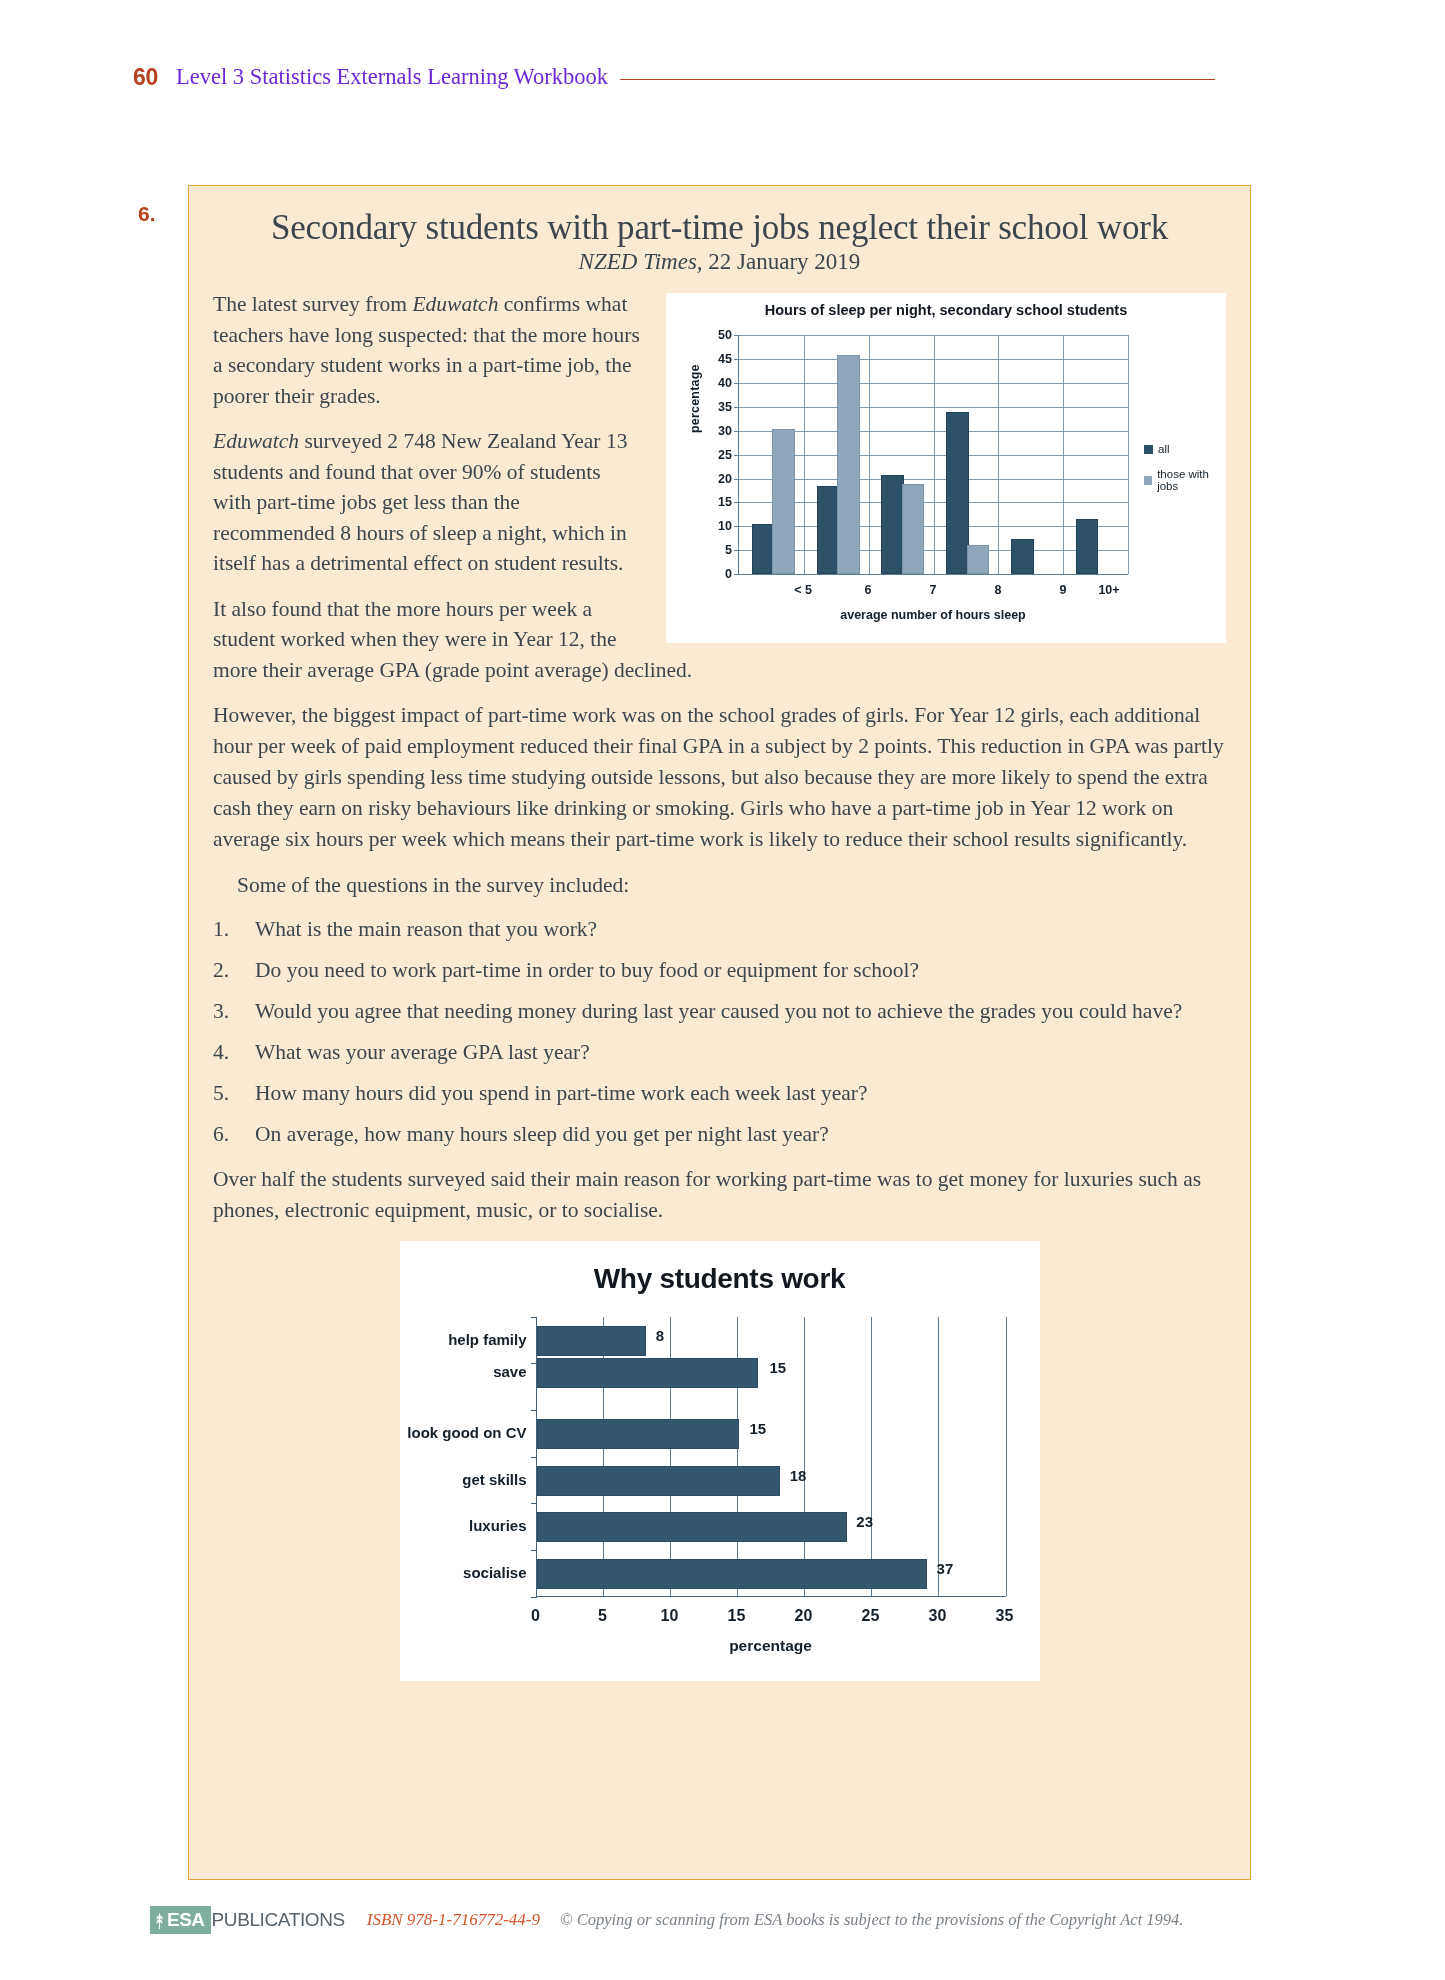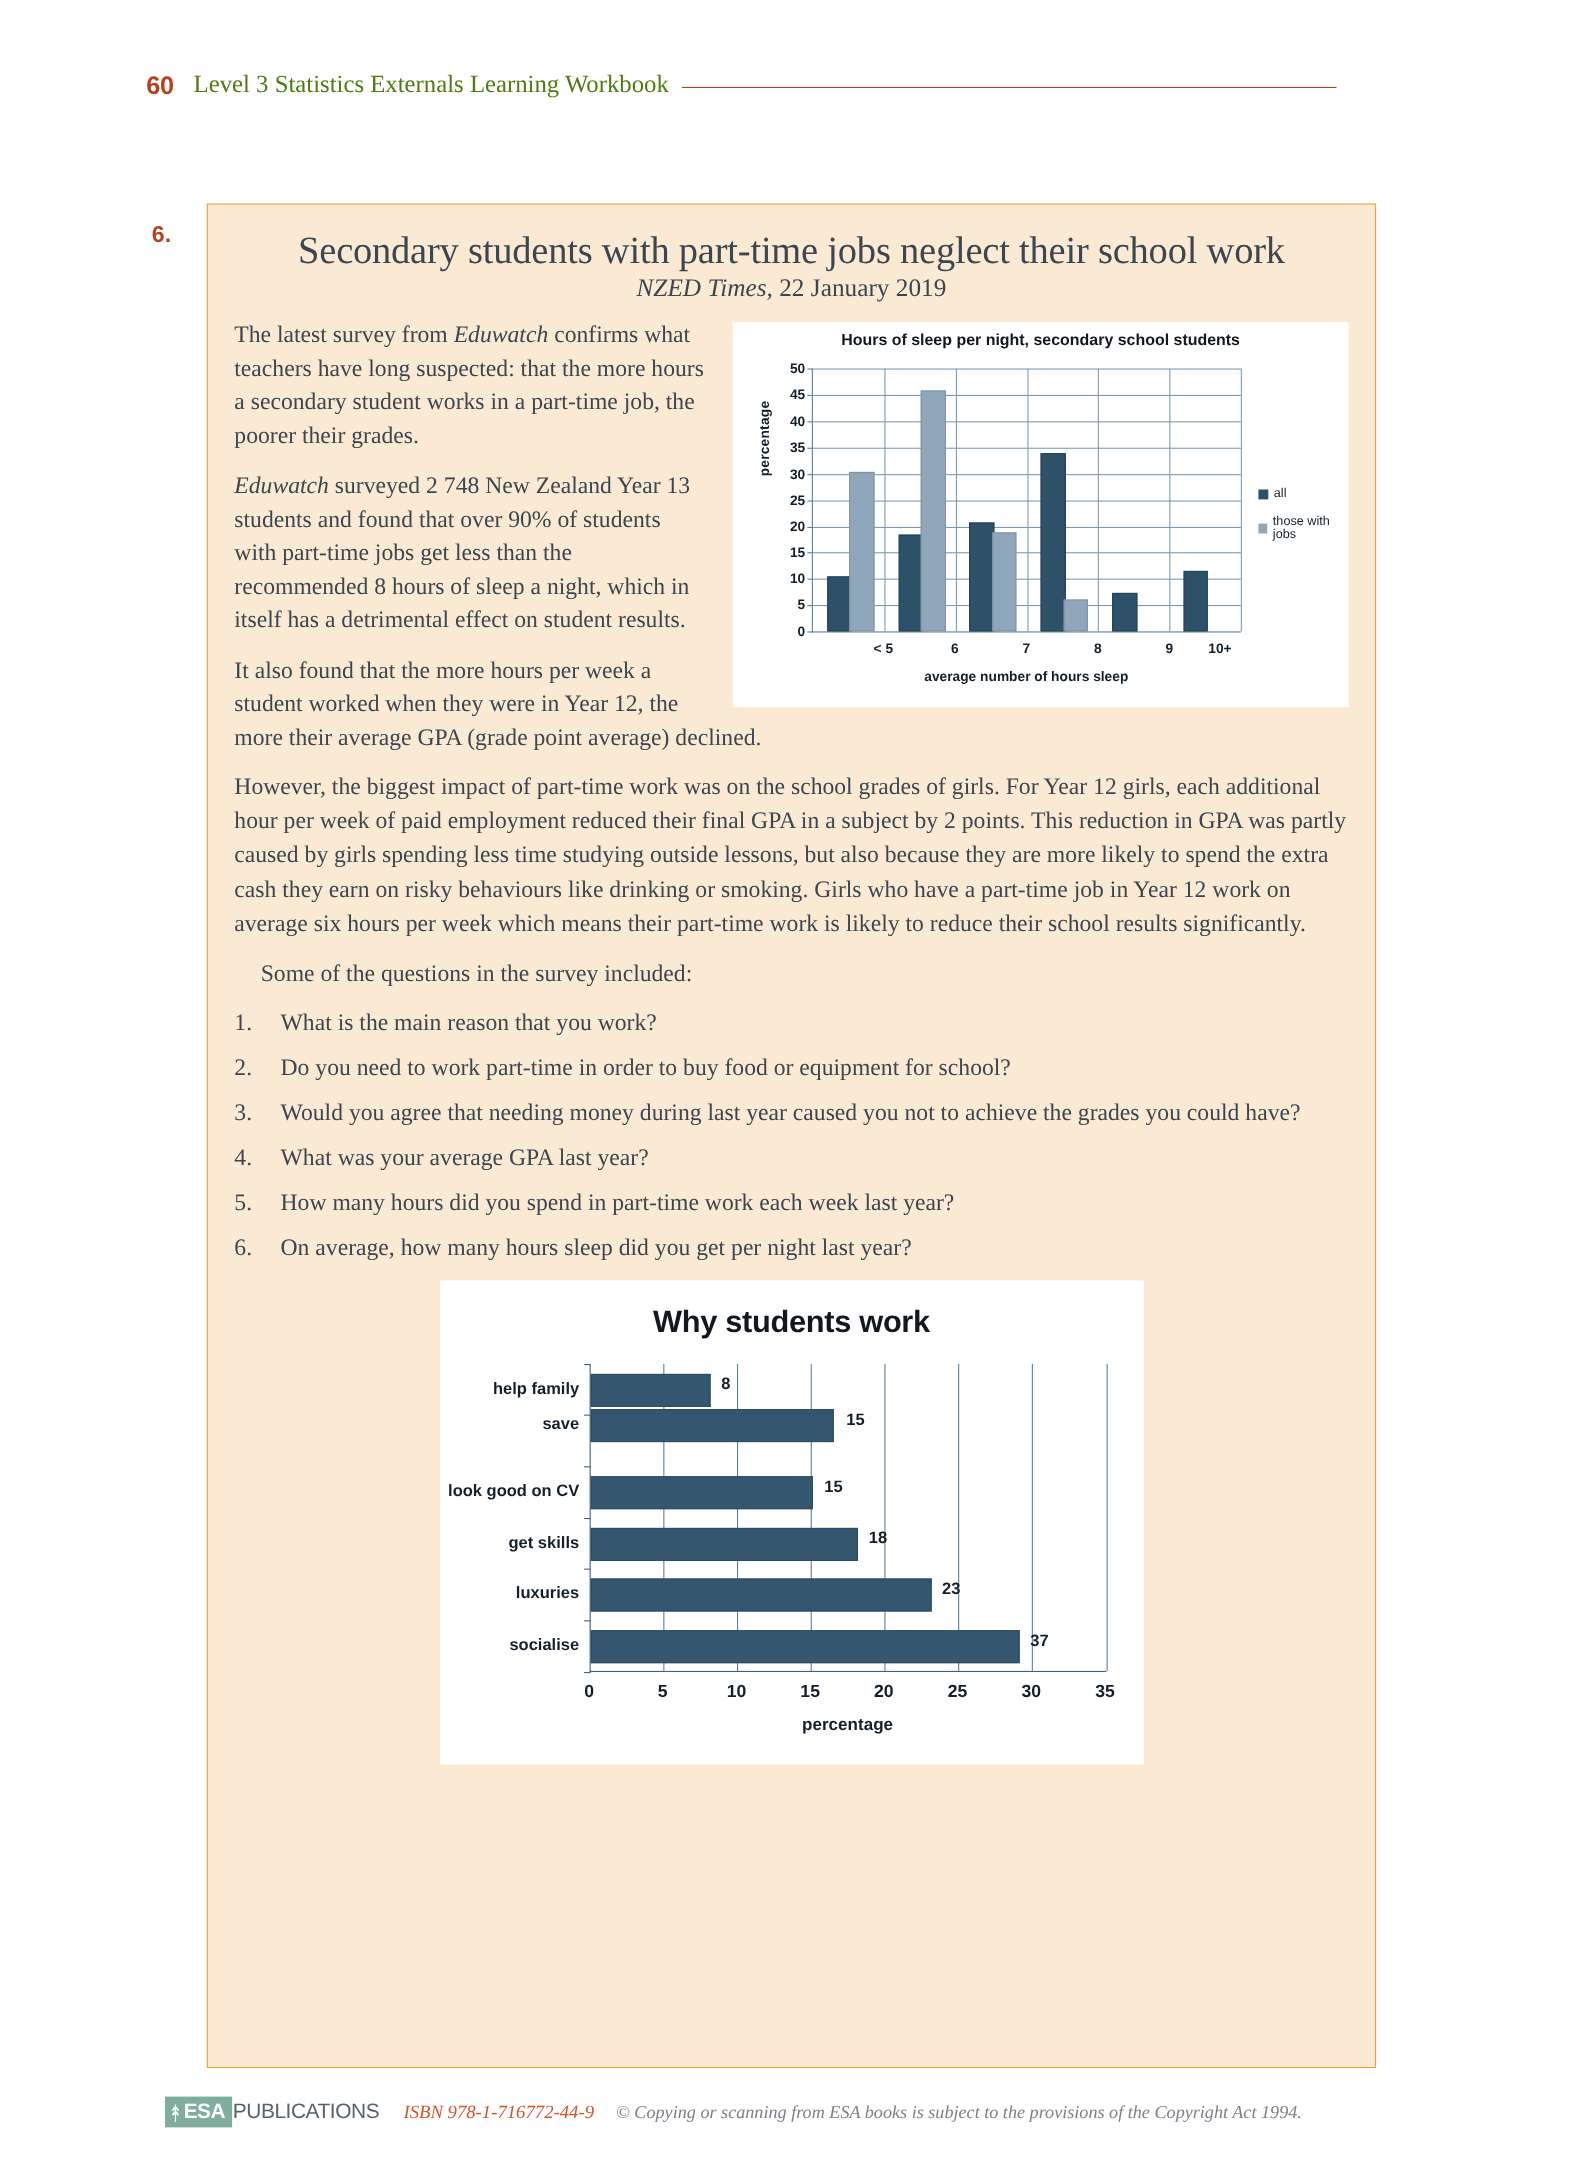--- a/index.html
+++ b/index.html
@@ -16,21 +16,21 @@
   .page-header{
     position:absolute; left:133px; top:60px; width:1082px; height:34px;
     display:flex; align-items:center;
   }
   .pg-num{
     font-family:"Liberation Sans", sans-serif;
     font-weight:bold; font-size:23px; color:#b5411f; letter-spacing:-.3px;
   }
   .pg-title{
     font-family:"Liberation Serif", serif;
-    font-size:22.5px; color:#4d7c0f; margin-left:18px; white-space:nowrap;
+    font-size:22.5px; color:#6d28d9; margin-left:18px; white-space:nowrap;
   }
   .pg-rule{
     flex:1; height:0; border-top:1.6px solid #b5411f; margin-left:12px;
     margin-top:4px;
   }
 
   
   .q-number{
     position:absolute; left:138px; top:202px;
     font-family:"Liberation Sans", sans-serif;
@@ -381,20 +381,21 @@
     <div class="qrow">
       <span class="qn">5.</span>
       <span class="qt">How many hours did you spend in part-time work each week last year?</span>
     </div>
     <div class="qrow">
       <span class="qn">6.</span>
       <span class="qt">On average, how many hours sleep did you get per night last year?</span>
     </div>
   </div>
 
+  <p class="body-p">Over half the students surveyed said their main reason for working part-time was to get money for luxuries such as phones, electronic equipment, music, or to socialise.</p>
 
   <div class="chart2-wrap">
     <div class="c2-title">Why students work</div>
     <div class="c2-plot">
       <div class="c2-grid">
         <div class="vl" style="left:14.2857%"></div>
         <div class="vl" style="left:28.5714%"></div>
         <div class="vl" style="left:42.857%"></div>
         <div class="vl" style="left:57.142%"></div>
         <div class="vl" style="left:71.428%"></div>

